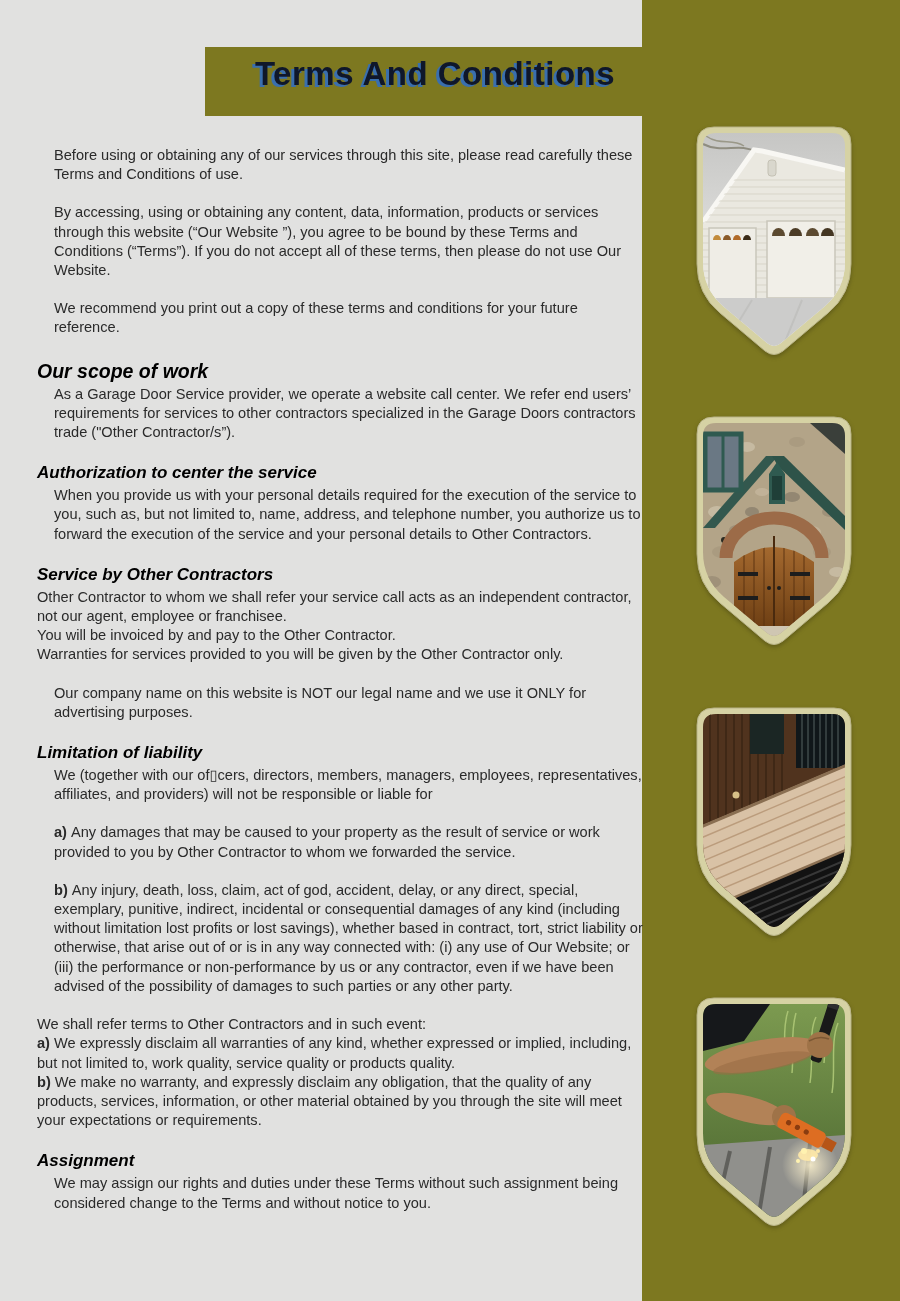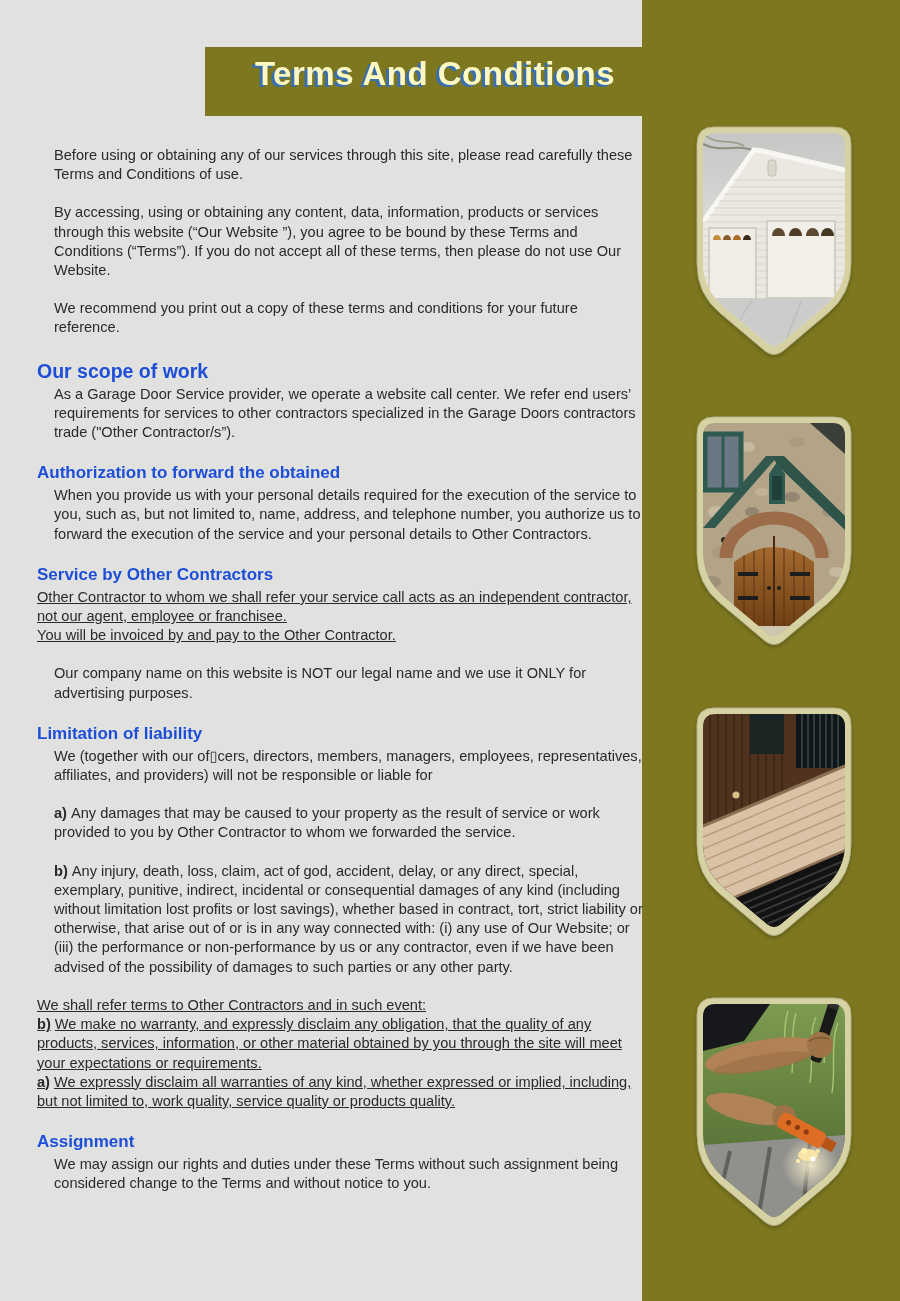--- a/index.html
+++ b/index.html
@@ -1,28 +1,28 @@
 <!DOCTYPE html>
 <html><head>
 <meta charset="utf-8">
 <style>
   html,body{margin:0;padding:0;background:#cfcfcf;}
   .page{position:relative;width:900px;height:1301px;background:#e1e1e0;overflow:hidden;
         font-family:"Liberation Sans",sans-serif;}
   .sidebar{position:absolute;right:0;top:0;width:258px;height:1301px;background:#7d7820;}
   .banner{position:absolute;left:205px;top:47px;width:438px;height:69px;background:#7d7820;
           display:flex;align-items:center;justify-content:center;padding-left:0;box-sizing:border-box;}
-  .banner h1{margin:0 0 16px 22px;color:#fef9c3;font-size:33px;font-weight:bold;letter-spacing:.5px;
+  .banner h1{margin:0 0 16px 22px;color:#0f172a;font-size:33px;font-weight:bold;letter-spacing:.5px;
              text-shadow:-3px 2px 0 #3a6fae;white-space:nowrap;}
   .content{position:absolute;left:37px;top:146px;width:606px;color:#2a2a2a;
            font-size:14.6px;line-height:19.2px;}
   .content p{margin:0 0 19px 17px;}
   .content .line{margin:0;}
-  .content .group{margin:0 0 19px 0;text-decoration:underline;}
-  h2.sec{color:#1d4ed8;font-weight:bold;margin:20px 0 2px 0;font-size:17px;line-height:22px;}
+  .content .group{margin:0 0 19px 0;}
+  h2.sec{color:#000000;font-weight:bold;margin:20px 0 2px 0;font-size:17px;line-height:22px;font-style:italic;}
   h2.sec.big{font-size:19.5px;line-height:24px;margin-top:21px;}
   .b{font-weight:bold;margin-right:4px;}
   .shield{position:absolute;left:50px;width:164px;height:238px;}
   .shield svg{display:block;filter:drop-shadow(0 2px 2px rgba(40,38,8,.35));}
 </style>
 </head>
 <body>
 
 <div class="page">
 
@@ -284,38 +284,39 @@
 
   <div class="content">
 
     <p>Before using or obtaining any of our services through this site, please read carefully these Terms and Conditions of use.</p>
     <p>By accessing, using or obtaining any content, data, information, products or services through this website (“Our Website ”), you agree to be bound by these Terms and Conditions (“Terms”). If you do not accept all of these terms, then please do not use Our Website.</p>
     <p>We recommend you print out a copy of these terms and conditions for your future reference.</p>
 
     <h2 class="sec big">Our scope of work</h2>
     <p>As a Garage Door Service provider, we operate a website call center. We refer end users’ requirements for services to other contractors specialized in the Garage Doors contractors trade ("Other Contractor/s”).</p>
 
-    <h2 class="sec">Authorization to forward the obtained</h2>
+    <h2 class="sec">Authorization to center the service</h2>
     <p>When you provide us with your personal details required for the execution of the service to you, such as, but not limited to, name, address, and telephone number, you authorize us to forward the execution of the service and your personal details to Other Contractors.</p>
 
     <h2 class="sec">Service by Other Contractors</h2>
     <div class="group">
       <div class="line">Other Contractor to whom we shall refer your service call acts as an independent contractor, not our agent, employee or franchisee.</div>
       <div class="line">You will be invoiced by and pay to the Other Contractor.</div>
+      <div class="line">Warranties for services provided to you will be given by the Other Contractor only.</div>
     </div>
     <p>Our company name on this website is NOT our legal name and we use it ONLY for advertising purposes.</p>
 
     <h2 class="sec">Limitation of liability</h2>
     <p>We (together with our of▯cers, directors, members, managers, employees, representatives, affiliates, and providers) will not be responsible or liable for</p>
     <p><span class="b">a)</span><span>Any damages that may be caused to your property as the result of service or work provided to you by Other Contractor to whom we forwarded the service.</span></p>
     <p><span class="b">b)</span><span>Any injury, death, loss, claim, act of god, accident, delay, or any direct, special, exemplary, punitive, indirect, incidental or consequential damages of any kind (including without limitation lost profits or lost savings), whether based in contract, tort, strict liability or otherwise, that arise out of or is in any way connected with: (i) any use of Our Website; or (iii) the performance or non-performance by us or any contractor, even if we have been advised of the possibility of damages to such parties or any other party.</span></p>
 
     <div class="group">
       <div class="line">We shall refer terms to Other Contractors and in such event:</div>
+      <div class="line"><span class="b">a)</span><span>We expressly disclaim all warranties of any kind, whether expressed or implied, including, but not limited to, work quality, service quality or products quality.</span></div>
       <div class="line"><span class="b">b)</span><span>We make no warranty, and expressly disclaim any obligation, that the quality of any products, services, information, or other material obtained by you through the site will meet your expectations or requirements.</span></div>
-      <div class="line"><span class="b">a)</span><span>We expressly disclaim all warranties of any kind, whether expressed or implied, including, but not limited to, work quality, service quality or products quality.</span></div>
     </div>
 
     <h2 class="sec">Assignment</h2>
     <p>We may assign our rights and duties under these Terms without such assignment being considered change to the Terms and without notice to you.</p>
 
   </div>
 </div>
 
 </body></html>

